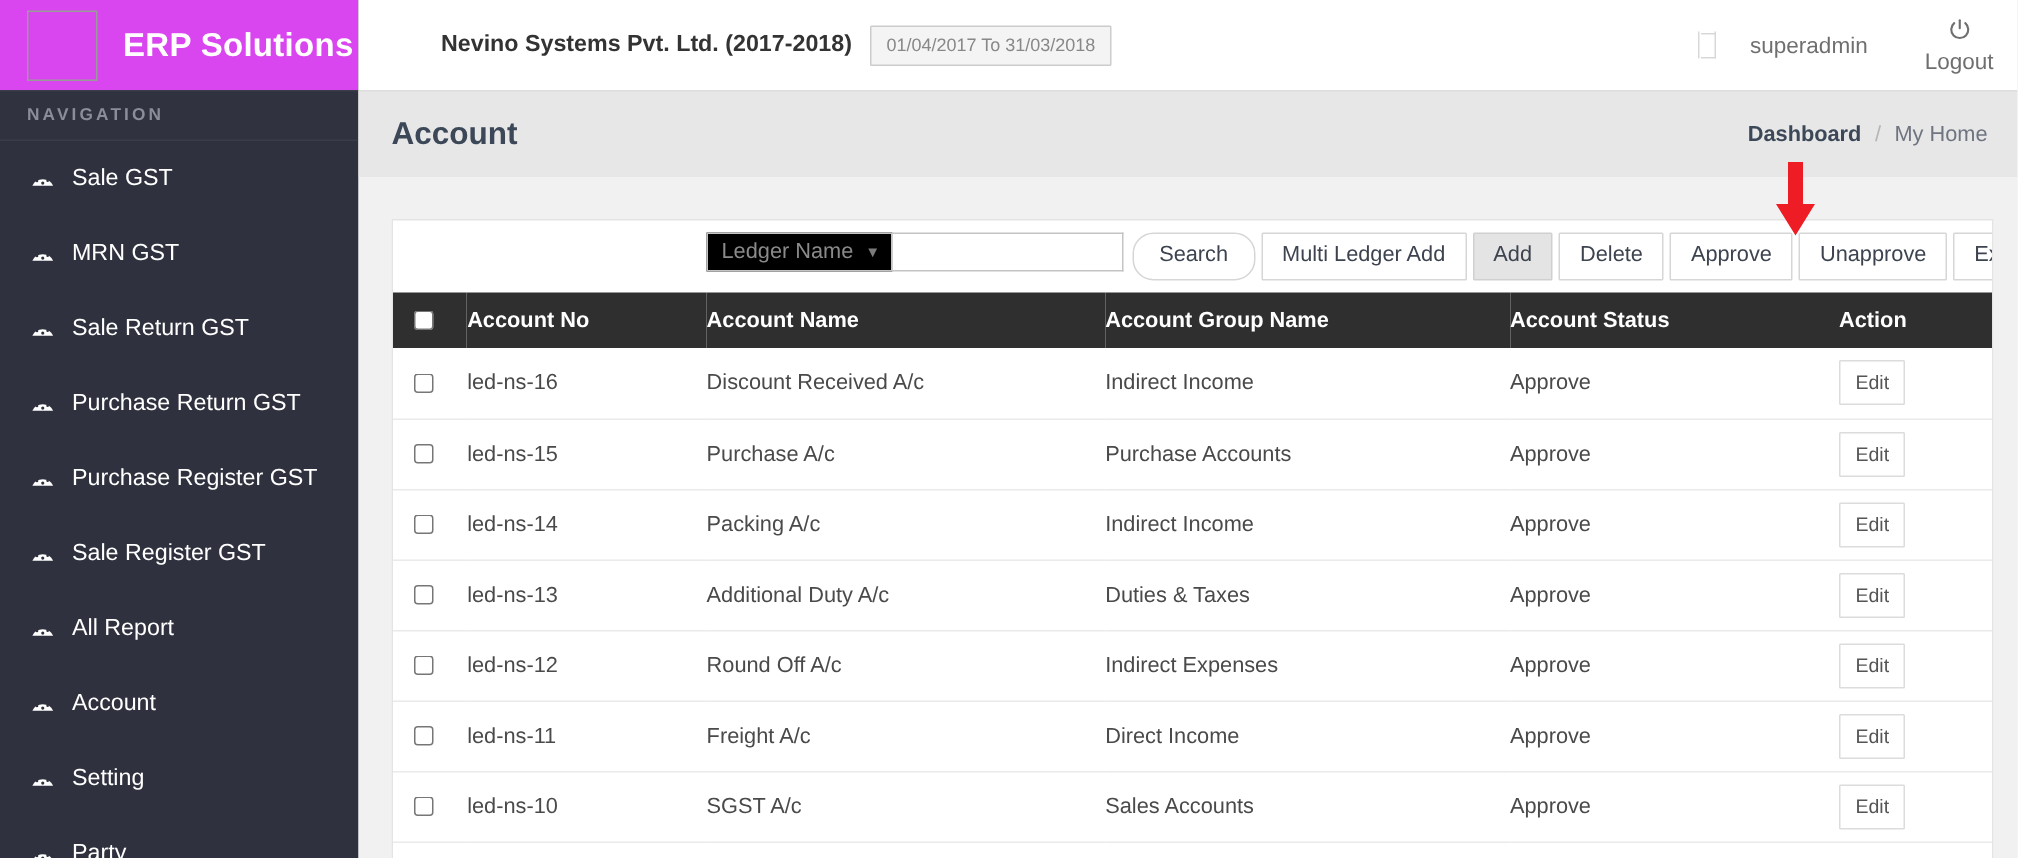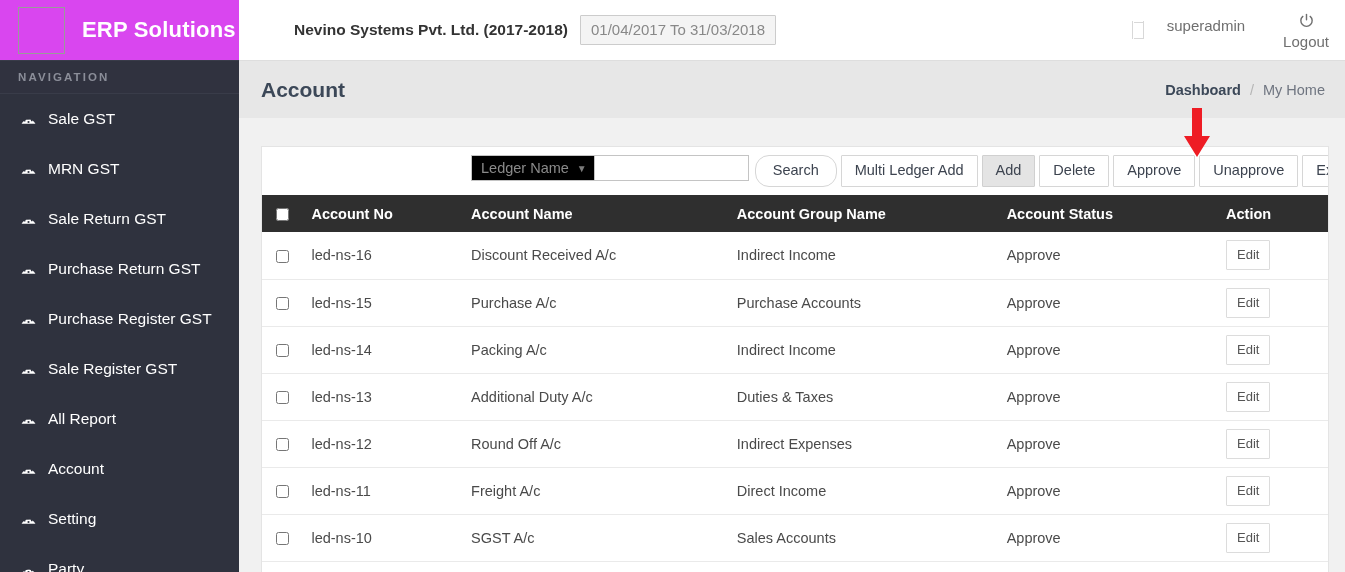--- a/index.html
+++ b/index.html
@@ -90,32 +90,32 @@
   }
   .company-name {
     font-size: 15.5px; font-weight: bold; color: #333333;
     white-space: nowrap;
   }
   .date-range {
     margin-left: 12px;
     border: 1px solid #cccccc;
     background: #f4f4f4;
     color: #888888;
-    font-size: 15px;
+    font-size: 12px;
     padding: 5px 10px 6px 10px;
     white-space: nowrap;
     border-radius: 1px;
   }
   .topbar-right {
     margin-left: auto;
     display: flex; align-items: center;
     gap: 0px;
   }
   .user-block {
-    display: flex; 
+    display: flex; align-items: center;
     color: #6f6f6f; font-size: 15px;
     margin-right: 38px;
   }
   .avatar-broken {
     width: 26px; height: 26px;
     position: relative;
     margin-right: 9px;
     opacity: .55;
   }
   .avatar-broken:before {

